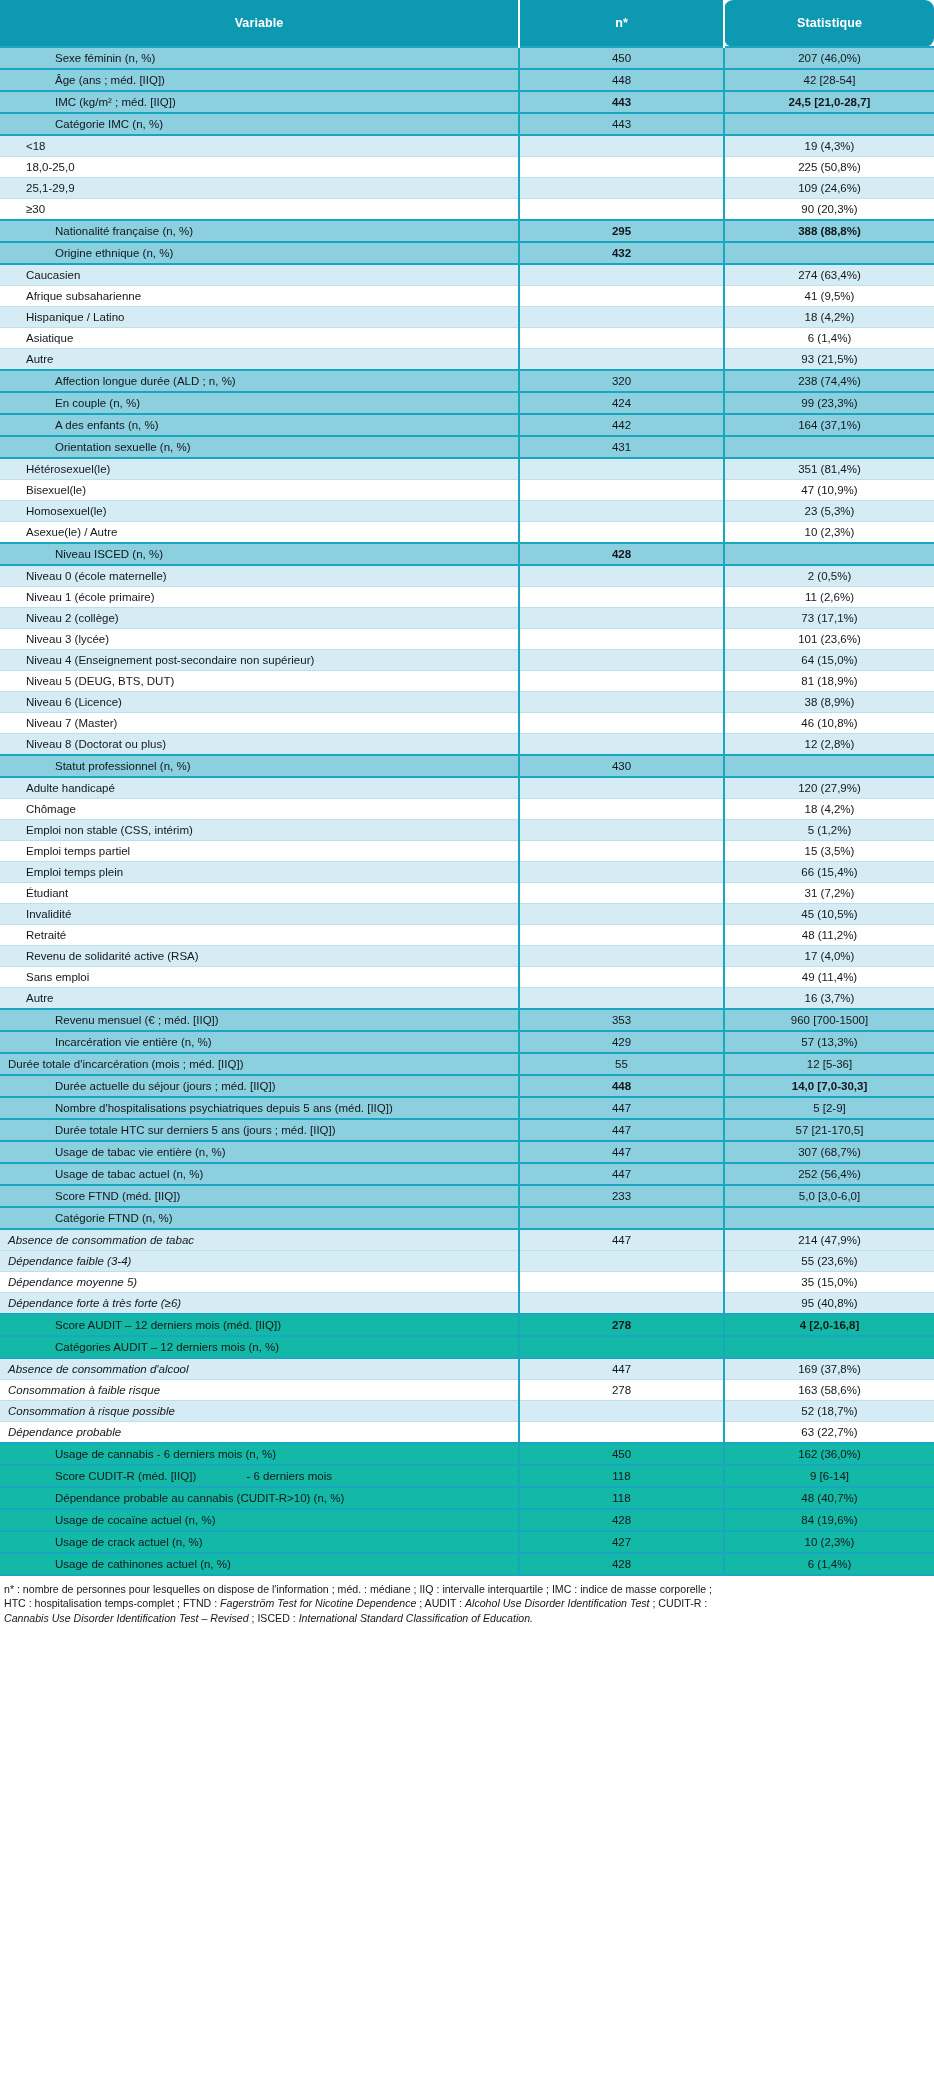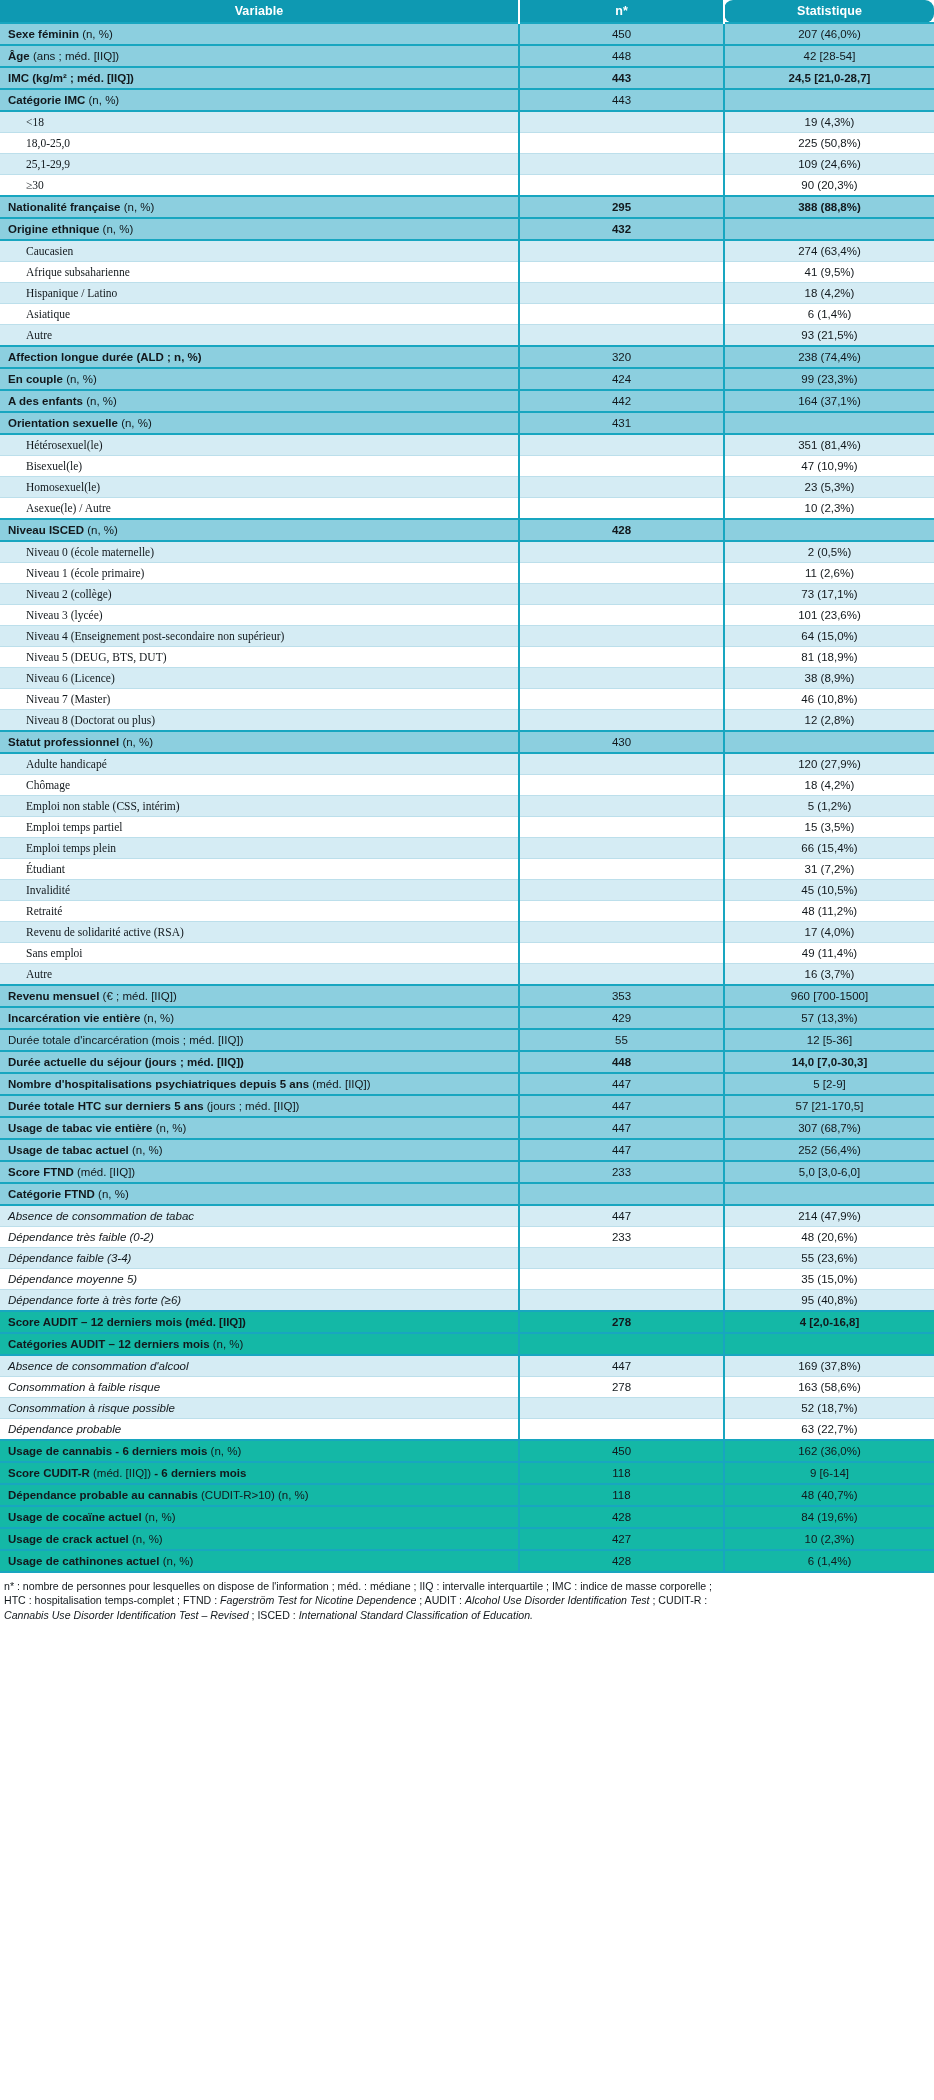--- a/index.html
+++ b/index.html
@@ -23,21 +23,21 @@
   col.c-stat{width:210px;}
 
   
   thead th{
     background:#0e99b2;
     color:#ffffff;
     font-size:12.5px;
     font-weight:bold;
     height:22px;
     line-height:22px;
-    padding:0;
+    padding:12px;
     text-align:center;
     border:0;
     border-right:2px solid #ffffff;
     letter-spacing:.1px;
   }
   thead th:last-child{border-right:0;border-radius:9px;}
 
   
   tbody td{
     height:20px;
@@ -62,25 +62,25 @@
   tr.r-sub-a > td{background:#d5ecf4;}
   tr.r-sub-b > td{background:#ffffff;}
   tr.r-dark  > td{background:#14b8a6;}
 
   
   tr.sep-top > td{border-top:2px solid #18a6c0;}
   tr.sep-bot > td{border-bottom:2px solid #18a6c0;}
   tr.sep-thin > td{border-top:1px solid #bcdfeb;}
 
   
-  .lbl-bold{font-weight:bold;}
+  .lbl-bold{font-weight:normal;margin-left:47px;}
   .lbl-reg{font-weight:normal;}
   .lbl-ital{font-style:italic;font-weight:normal;}
   .val-bold{font-weight:bold;}
-  .indent1{padding-left:26px;font-family:Liberation Serif, serif;}
+  .indent1{padding-left:26px;}
   .indent-it{}
 
   
   .footnote{
     width:934px;
     box-sizing:border-box;
     padding:6px 4px 6px 4px;
     font-size:10.6px;
     line-height:14.4px;
     color:#12181c;
@@ -381,25 +381,20 @@
         <tr class="r-main sep-top">
           <td class="col-var"><span class="lbl-bold">Catégorie FTND</span><span class="lbl-reg"> (n, %)</span></td>
           <td class="col-n"></td>
           <td class="col-stat"></td>
         </tr>
         <tr class="r-sub-a sep-top">
           <td class="col-var indent-it"><span class="lbl-ital">Absence de consommation de tabac</span></td>
           <td class="col-n">447</td>
           <td class="col-stat">214 (47,9%)</td>
         </tr>
-        <tr class="r-sub-b sep-thin">
-          <td class="col-var indent-it"><span class="lbl-ital">Dépendance très faible (0-2)</span></td>
-          <td class="col-n">233</td>
-          <td class="col-stat">48 (20,6%)</td>
-        </tr>
         <tr class="r-sub-a sep-thin">
           <td class="col-var indent-it"><span class="lbl-ital">Dépendance faible (3-4)</span></td>
           <td class="col-n"></td>
           <td class="col-stat">55 (23,6%)</td>
         </tr>
         <tr class="r-sub-b sep-thin">
           <td class="col-var indent-it"><span class="lbl-ital">Dépendance moyenne 5)</span></td>
           <td class="col-n"></td>
           <td class="col-stat">35 (15,0%)</td>
         </tr>

